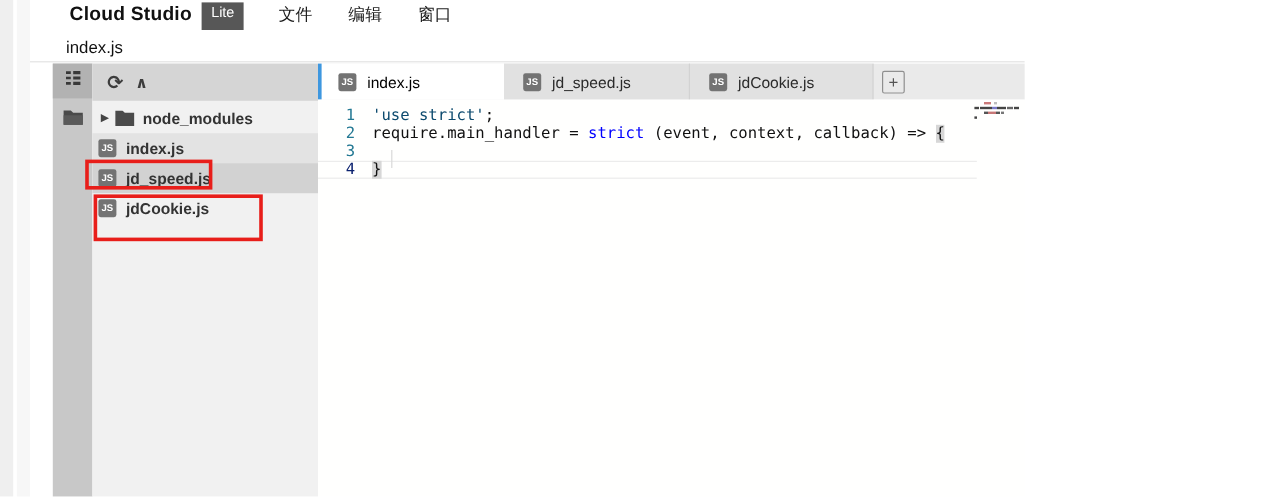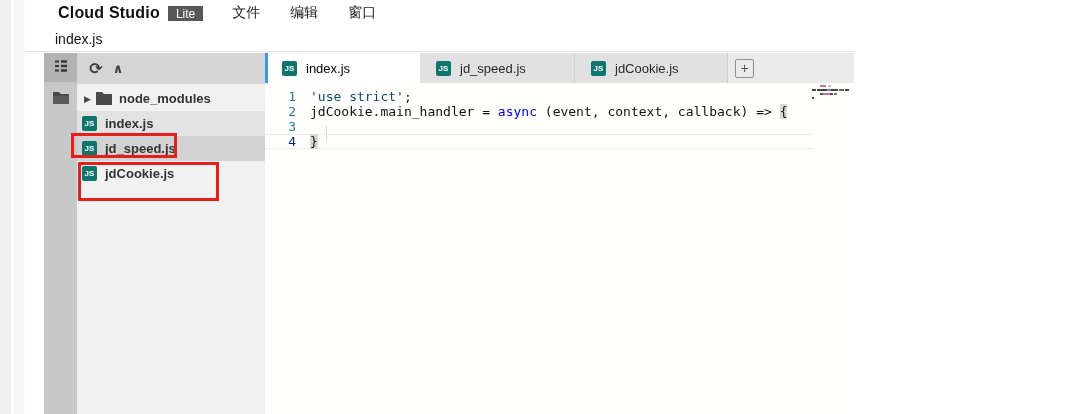--- a/index.html
+++ b/index.html
@@ -7,21 +7,21 @@
   body { font-family:"Liberation Sans","DejaVu Sans",sans-serif; }
   #app { position:relative; width:854px; height:414px; background:#fff; overflow:hidden; }
 
   
   .strip1 { position:absolute; left:0; top:0; width:11px; height:414px; background:#efefef; }
   .strip2 { position:absolute; left:14px; top:0; width:11px; height:414px; background:#f7f7f7; }
 
   
   .menubar { position:absolute; left:25px; right:0; top:0; height:26px; background:#fff; display:flex; align-items:center; }
   .brand { margin-left:33px; font-size:16px; font-weight:bold; color:#111; letter-spacing:.2px; }
-  .badge { margin-left:8px; background:#575757; color:#fff; font-size:12px; padding:1px 8px 0; }
+  .badge { margin-left:8px; background:#575757; color:#fff; font-size:12px; padding:1px 8px 8px; }
   .menu-items { display:flex; margin-left:14px;align-items:center; }
   .menu-item { font-size:14px; color:#1a1a1a; padding:3px 15px; cursor:pointer; }
 
   
   .titlebar { position:absolute; left:25px; right:0; top:26px; height:26px; background:#fff; border-bottom:1px solid #e3e3e3; display:flex; align-items:center; }
   .titlebar span { margin-left:30px; font-size:14px; color:#111; }
 
   
   .rail { position:absolute; left:44px; top:53px; width:33px; height:361px; background:#c8c8c8; }
   .rail-btn { width:33px; height:29px; display:flex; align-items:center; justify-content:center; cursor:pointer; }
@@ -32,21 +32,21 @@
   .tree { position:absolute; left:77px; top:53px; width:188px; height:361px; background:#f1f1f1; }
   .tree-toolbar { height:31px; background:#d5d5d5; display:flex; align-items:center; padding-left:8px; }
   .tool-ic { font-size:16px; font-weight:bold; color:#3d3d3d; width:22px; text-align:center; cursor:pointer; }
   .tool-ic.chev { font-size:13px; }
   .tree-rows { padding-top:2px; }
   .trow { height:25px; display:flex; align-items:center; font-size:13px; color:#333; cursor:pointer; }
   .trow.open { background:#e3e3e3; }
   .trow.selected { background:#d2d2d2; }
   .caret { width:10px; margin-left:7px; font-size:9px; color:#444; }
   .fold-ic { margin-left:2px; display:flex; }
-  .js-badge { width:15px; height:15px; margin-left:5px; background:#0f766e; border-radius:2px; color:#fff; font-size:8px; font-weight:bold; display:flex; align-items:center; justify-content:center; }
+  .js-badge { width:15px; height:15px; margin-left:5px; background:#737373; border-radius:2px; color:#fff; font-size:8px; font-weight:bold; display:flex; align-items:center; justify-content:center; }
   .trow .lbl { margin-left:8px;font-weight:bold; }
   .trow.folder .lbl { margin-left:7px; }
 
   
   .ann { position:absolute; border:3px solid #e81e1a; background:transparent; z-index:6; }
   .ann1 { left:71px; top:133px; width:106px; height:25px; }
   .ann2 { left:78px; top:162px; width:141px; height:39px; }
 
   
   .tabbar { position:absolute; left:265px; right:0; top:53px; height:30px; background:#eaeaea; display:flex; }
@@ -167,21 +167,21 @@
       <span class="tlbl">jdCookie.js</span>
     </div>
     <div class="newtab-zone">
       <div class="newtab">+</div>
     </div>
   </div>
 
   <div class="editor">
     <div class="lines" id="code-lines">
         <div class="cl"><span class="ln">1</span><span class="codetxt"><span class="t-str">'use strict'</span><span class="t-plain">;</span></span></div>
-        <div class="cl"><span class="ln">2</span><span class="codetxt"><span class="t-plain">jdCookie.main_handler = </span><span class="t-kw">async</span><span class="t-plain"> (event, context, callback) =&gt; </span><span class="t-brace">{</span></span></div>
+        <div class="cl"><span class="ln">2</span><span class="codetxt"><span class="t-plain">require.main_handler = </span><span class="t-kw">strict</span><span class="t-plain"> (event, context, callback) =&gt; </span><span class="t-brace">{</span></span></div>
         <div class="cl"><span class="ln">3</span></div>
         <div class="cl current"><span class="ln active">4</span><span class="codetxt"><span class="t-brace">}</span></span></div>
       </div>
     <div class="indent-guide"></div>
     <div class="minimap">
       <div class="mm mm1"></div>
       <div class="mm mm2"></div>
       <div class="mm mm3"></div>
       <div class="mm mm4"></div>
     </div>

